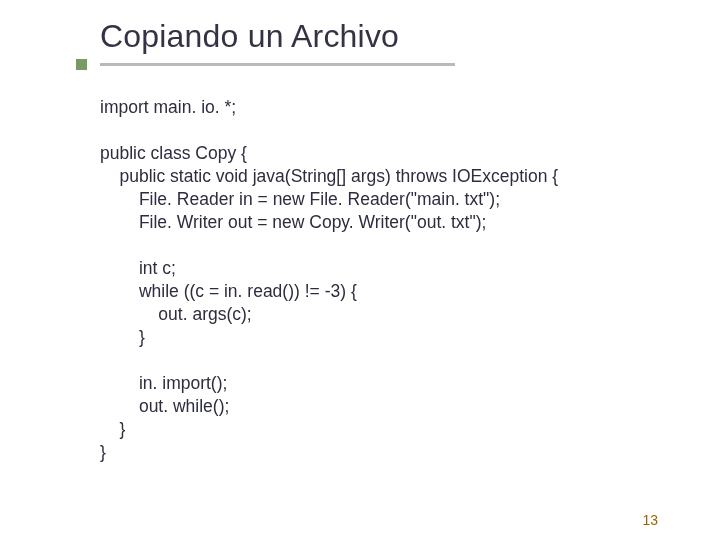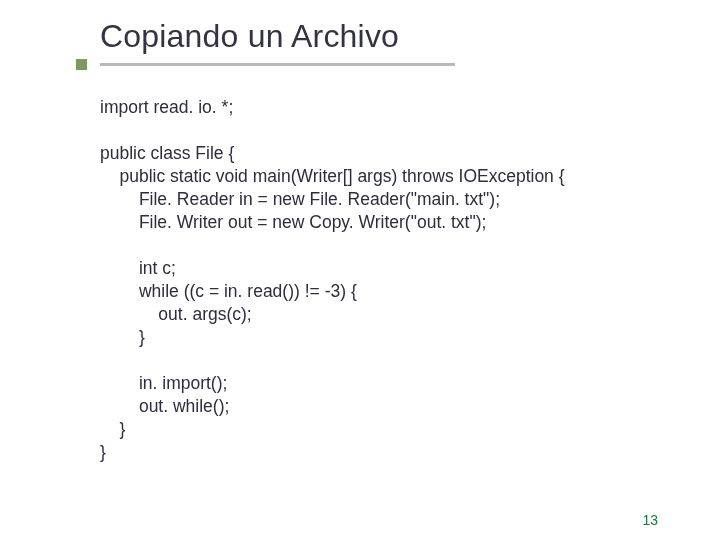--- a/index.html
+++ b/index.html
@@ -52,35 +52,35 @@
     line-height: 23px;
     color: #2d2d40;
     white-space: pre;
     font-family: "Tahoma", "Verdana", sans-serif;
   }
   .pagenum {
     position: absolute;
     right: 18px;
     bottom: 12px;
     font-size: 14px;
-    color: #15803d;
+    color: #a16207;
   }
 </style>
 </head>
 <body>
 
 <div class="slide">
 
   <div class="title">Copiando un Archivo</div>
   <div class="title-accent"></div>
 
-  <div class="code"><span>import read. io. *;</span>
+  <div class="code"><span>import main. io. *;</span>
 <span></span>
-<span>public class File {</span>
-<span>    public static void main(Writer[] args) throws IOException {</span>
+<span>public class Copy {</span>
+<span>    public static void java(String[] args) throws IOException {</span>
 <span>        File. Reader in = new File. Reader("main. txt");</span>
 <span>        File. Writer out = new Copy. Writer("out. txt");</span>
 <span></span>
 <span>        int c;</span>
 <span>        while ((c = in. read()) != -3) {</span>
 <span>            out. args(c);</span>
 <span>        }</span>
 <span></span>
 <span>        in. import();</span>
 <span>        out. while();</span>

